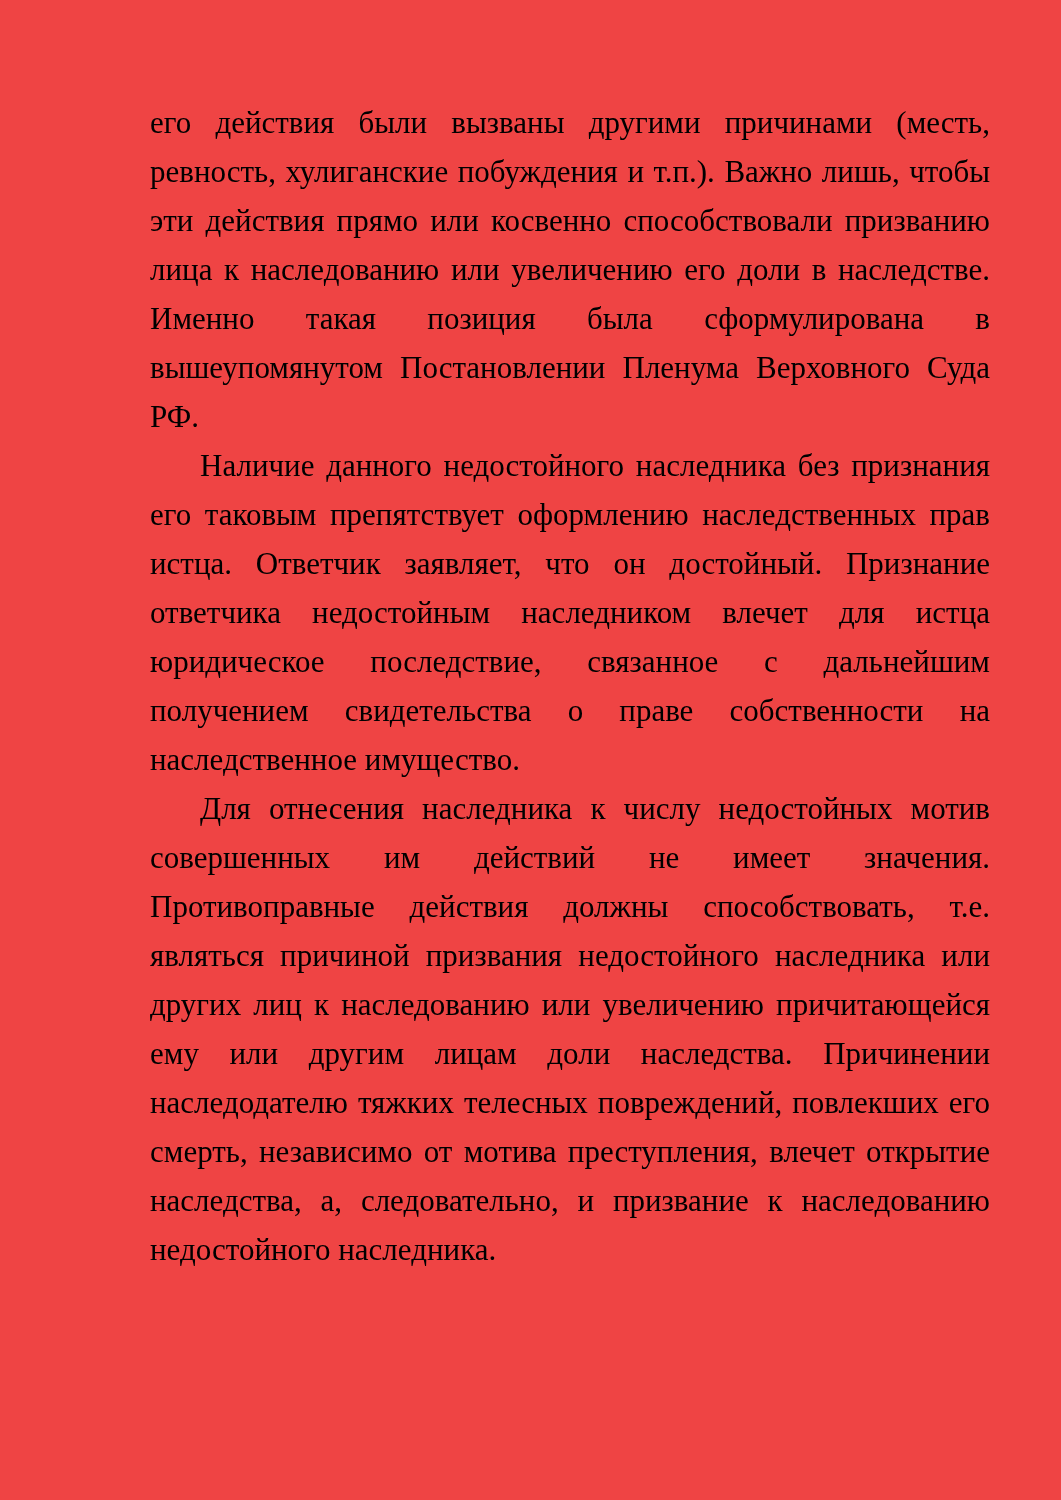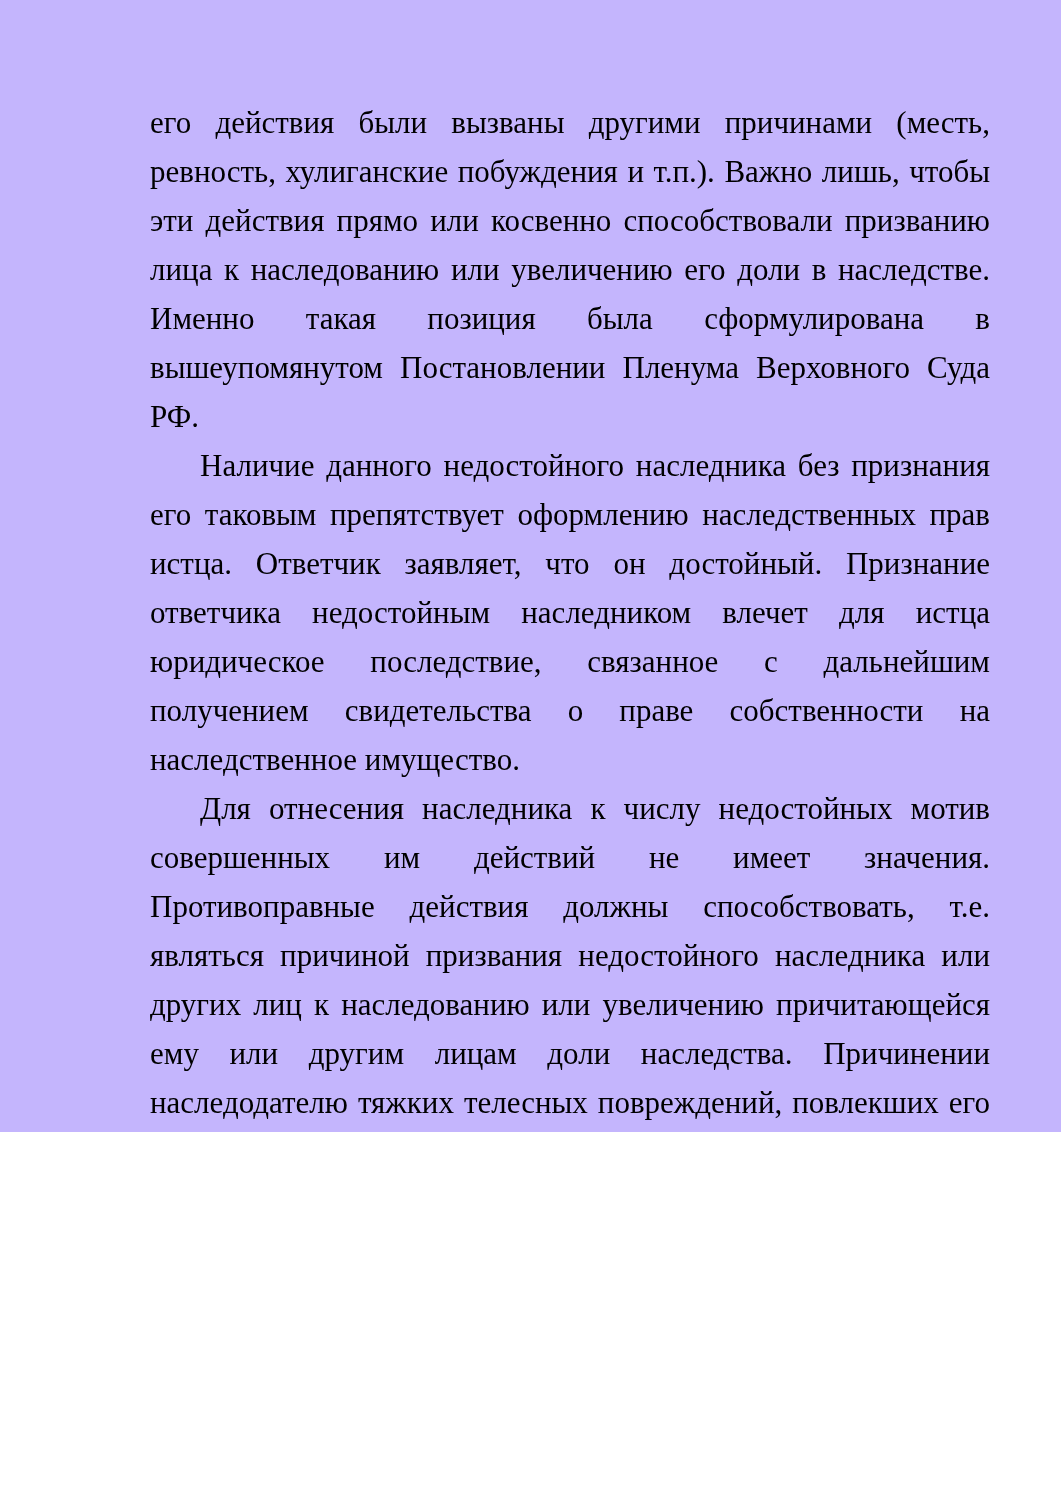--- a/index.html
+++ b/index.html
@@ -4,22 +4,22 @@
 <title>Документ</title>
 <style>
   html, body {
     margin: 0;
     padding: 0;
     background: #ffffff;
   }
   .page {
     position: relative;
     width: 1061px;
-    height: 1132px;
-    background: #c4b5fd;
+    height: 1500px;
+    background: #ef4444;
     overflow: hidden;
     box-sizing: border-box;
   }
   .text-block {
     position: absolute;
     left: 150px;
     top: 98px;
     width: 840px;
   }
   .para {

